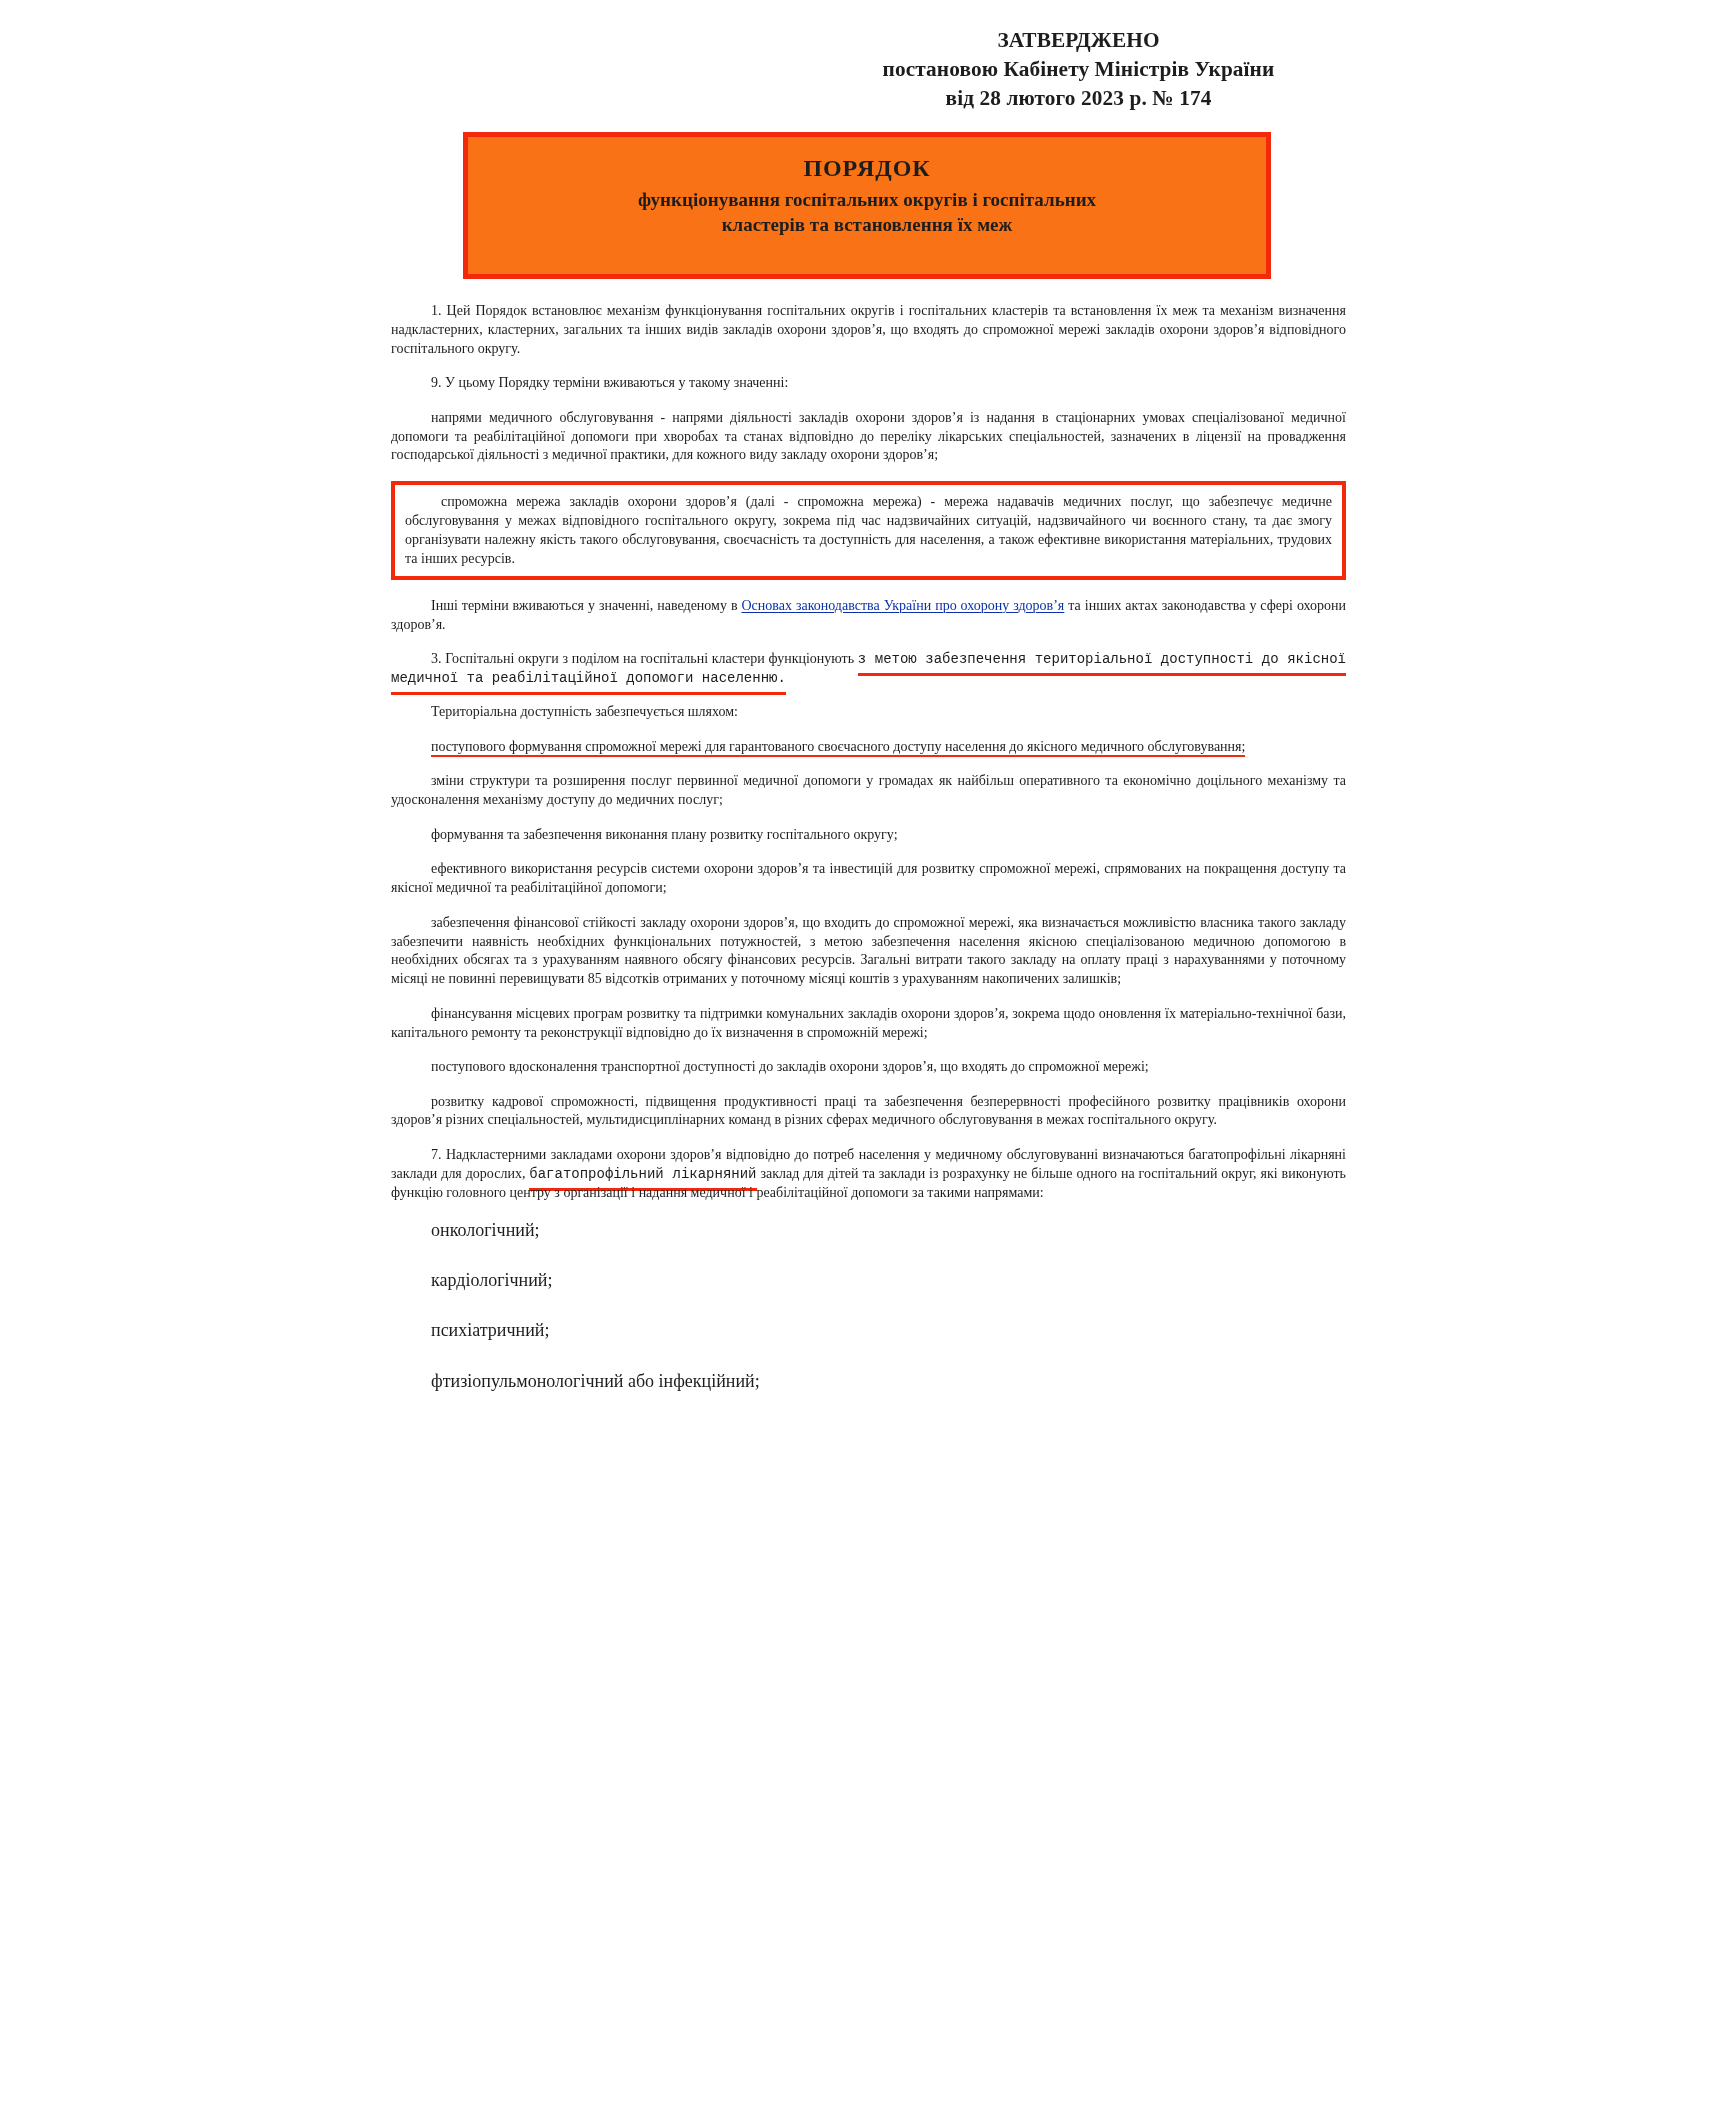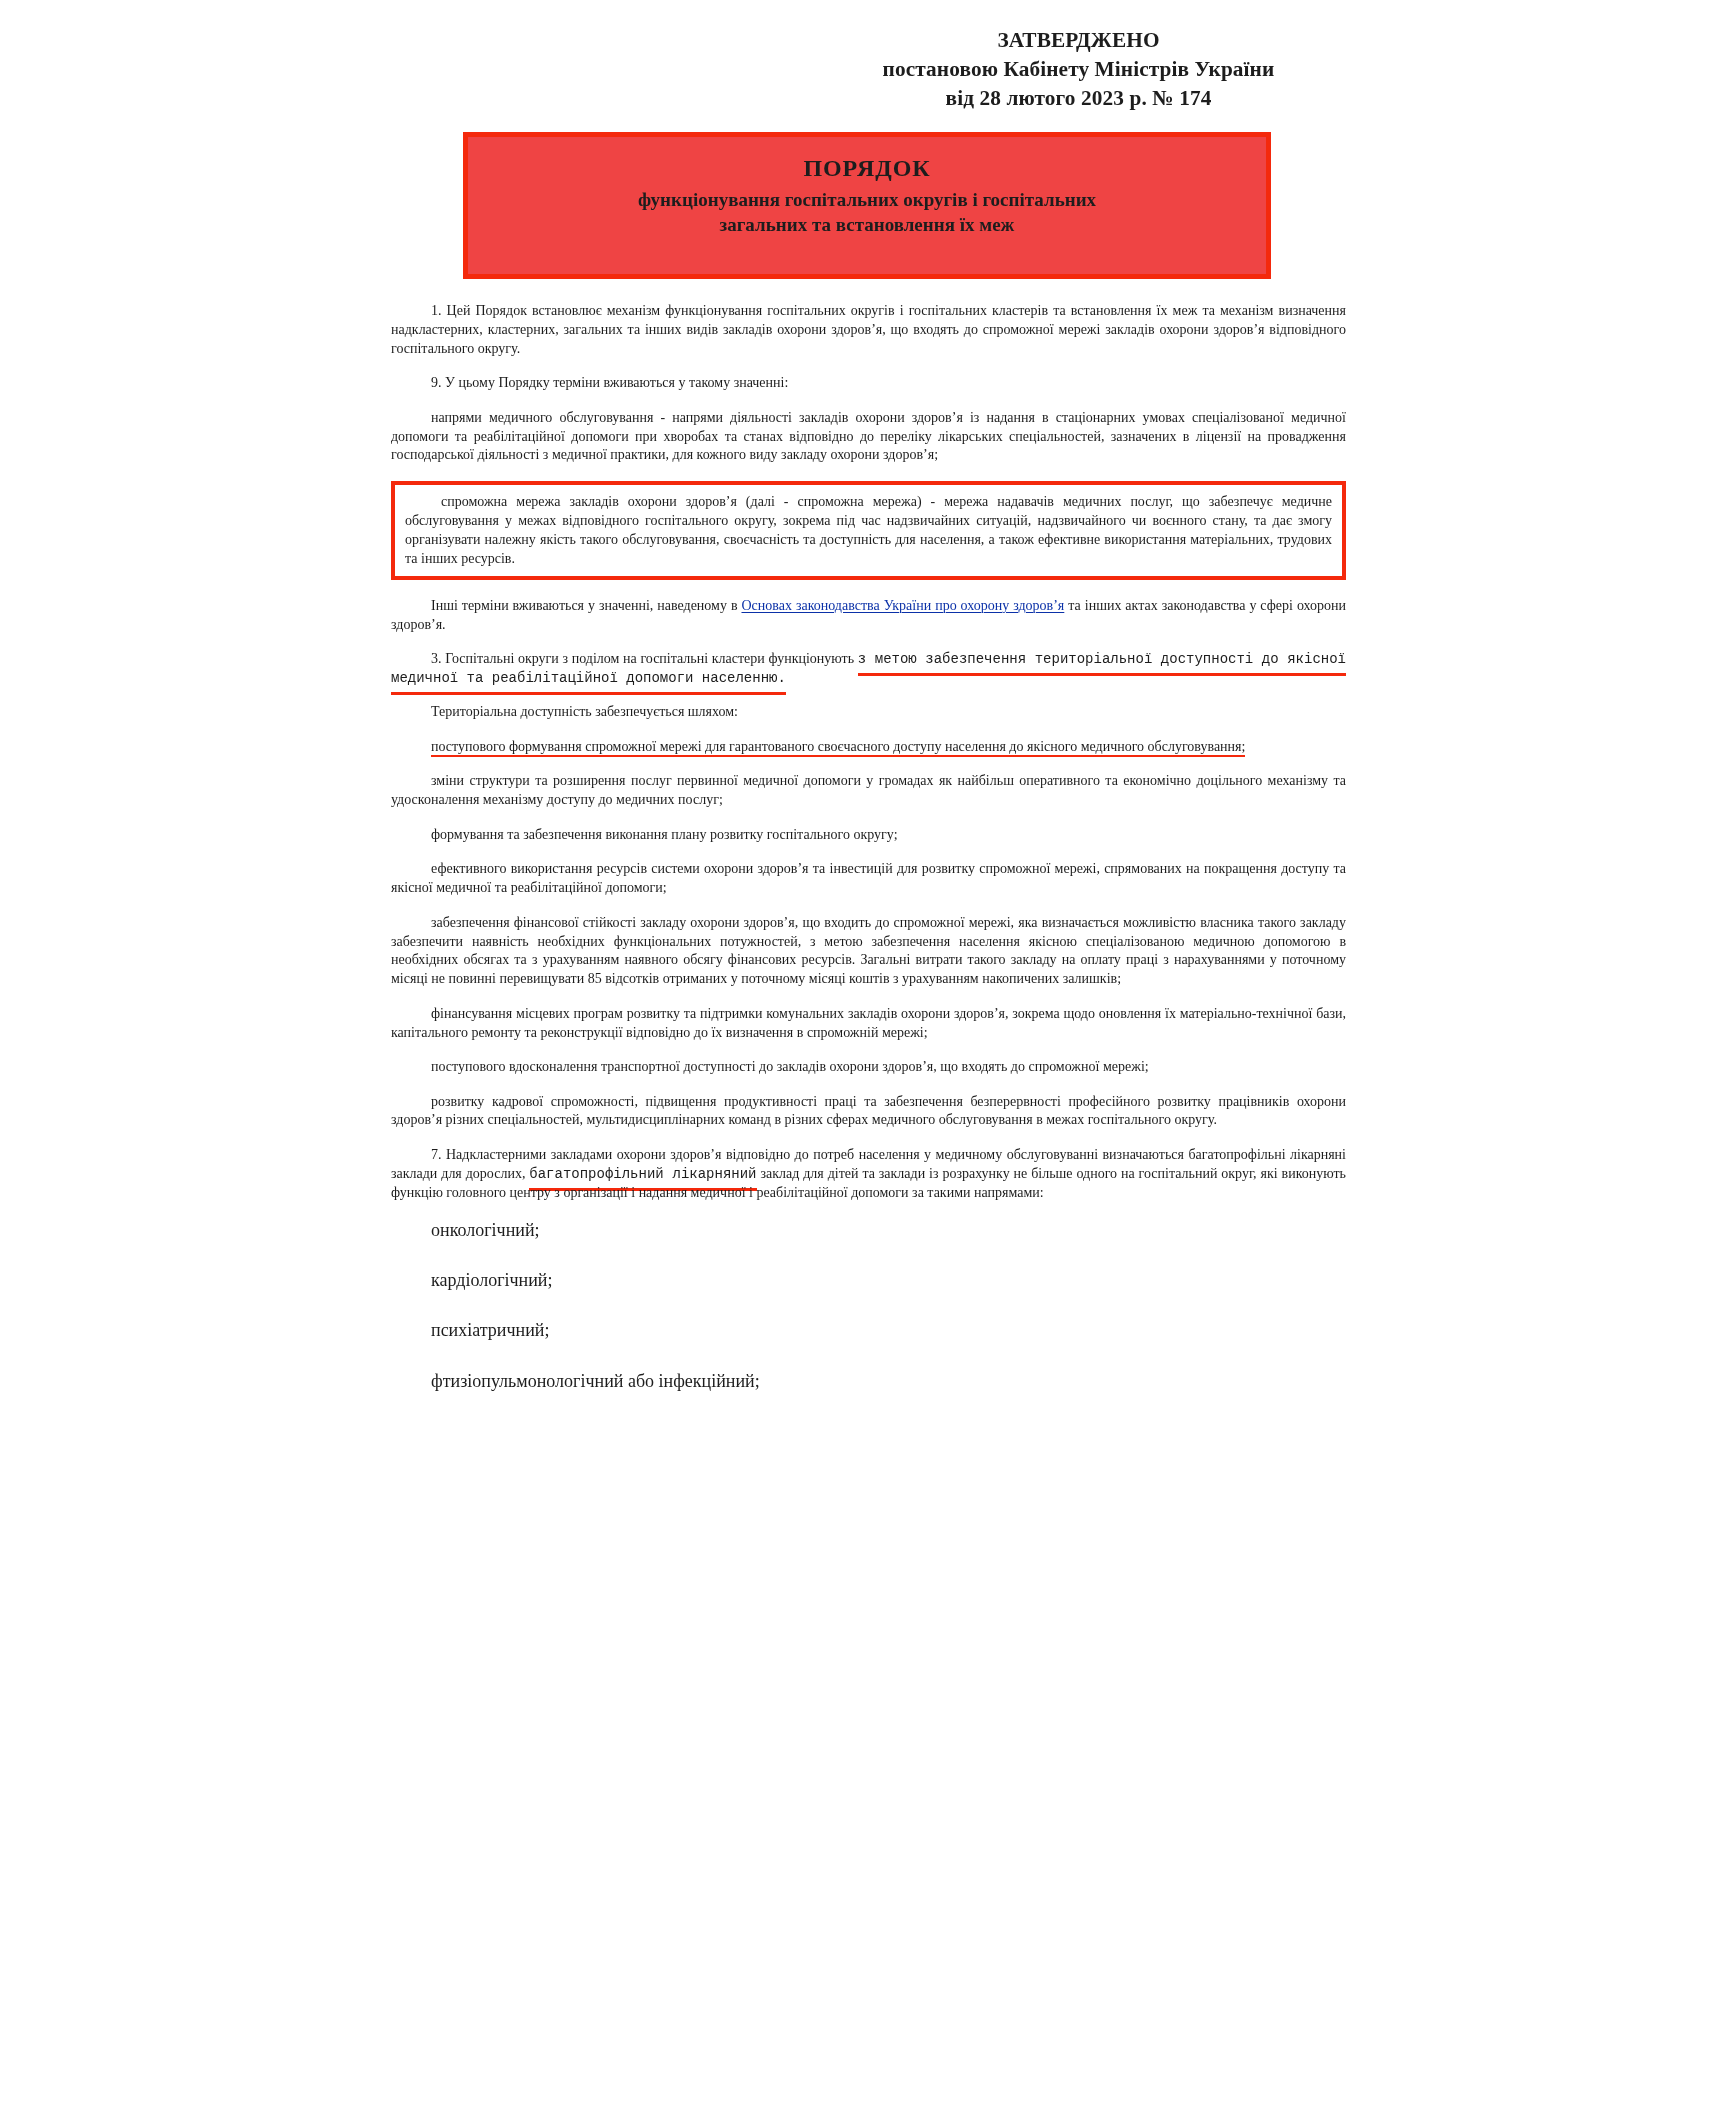--- a/index.html
+++ b/index.html
@@ -39,21 +39,21 @@
 
   
   .title-frame {
     position: absolute;
     left: 463px;
     top: 132px;
     width: 808px;
     height: 147px;
     border: 5px solid #f4290c;
     box-sizing: border-box;
-    background: #ef4444;
+    background: #f97316;
   }
   .title-frame .inner {
     position: absolute;
     left: 0; right: 0;
     top: 15.7px;
     text-align: center;
     font-weight: bold;
   }
   .title-main {
     font-size: 24px;
@@ -141,21 +141,21 @@
     <span class="ln">ЗАТВЕРДЖЕНО</span>
     <span class="ln">постановою Кабінету Міністрів України</span>
     <span class="ln">від 28 лютого 2023 р. № 174</span>
   </div>
 
   <div class="title-frame" style="border-color: rgb(244, 41, 12);">
     <div class="inner">
       <div class="title-main">ПОРЯДОК</div>
       <div class="title-sub">
         <span class="ln">функціонування госпітальних округів і госпітальних</span>
-        <span class="ln">загальних та встановлення їх меж</span>
+        <span class="ln">кластерів та встановлення їх меж</span>
       </div>
     </div>
   </div>
 
   <div class="body-col">
 
     <p class="para">1. Цей Порядок встановлює механізм функціонування госпітальних округів і госпітальних кластерів та встановлення їх меж та механізм визначення надкластерних, кластерних, загальних та інших видів закладів охорони здоров’я, що входять до спроможної мережі закладів охорони здоров’я відповідного госпітального округу.</p>
 
     <p class="para">9. У цьому Порядку терміни вживаються у такому значенні:</p>
 

